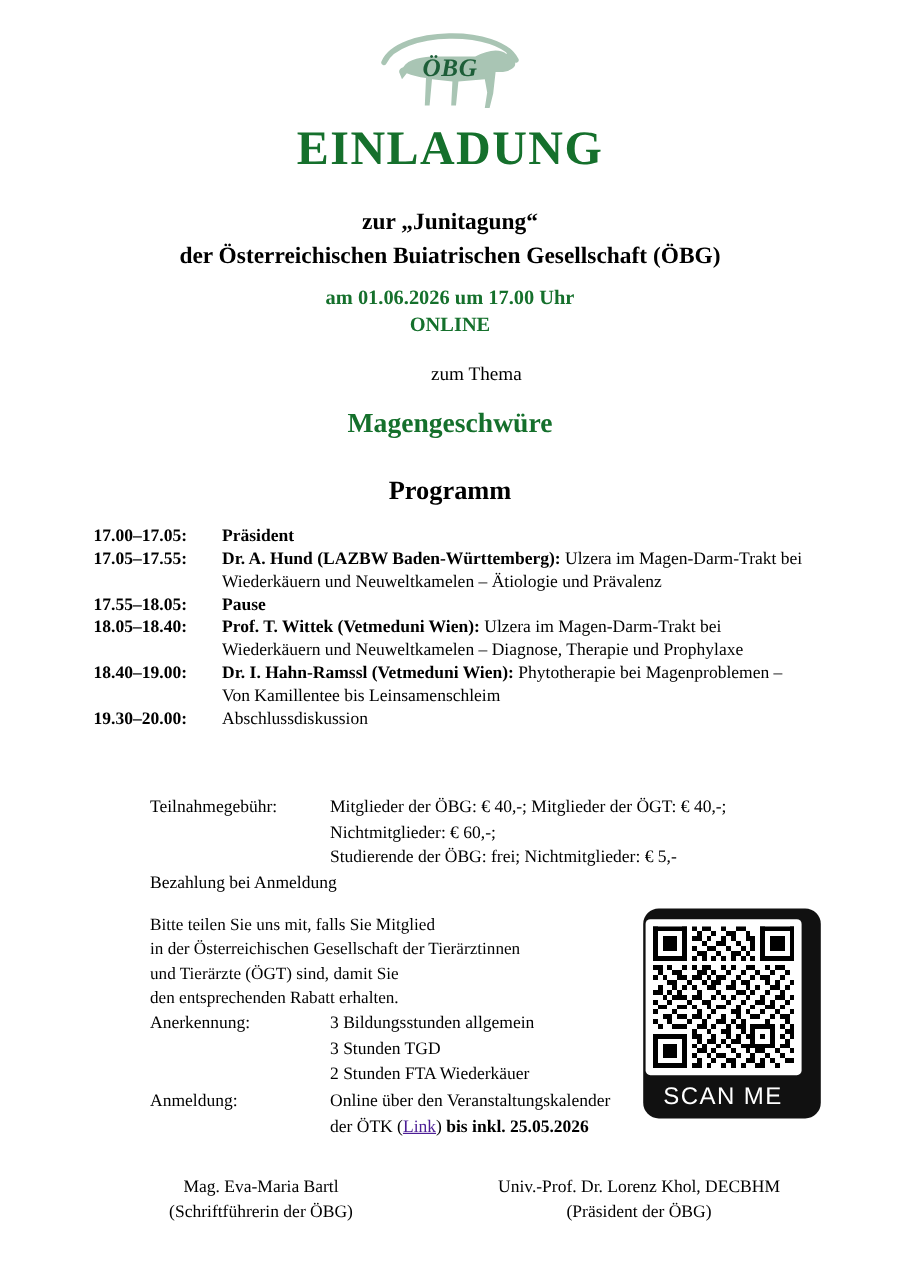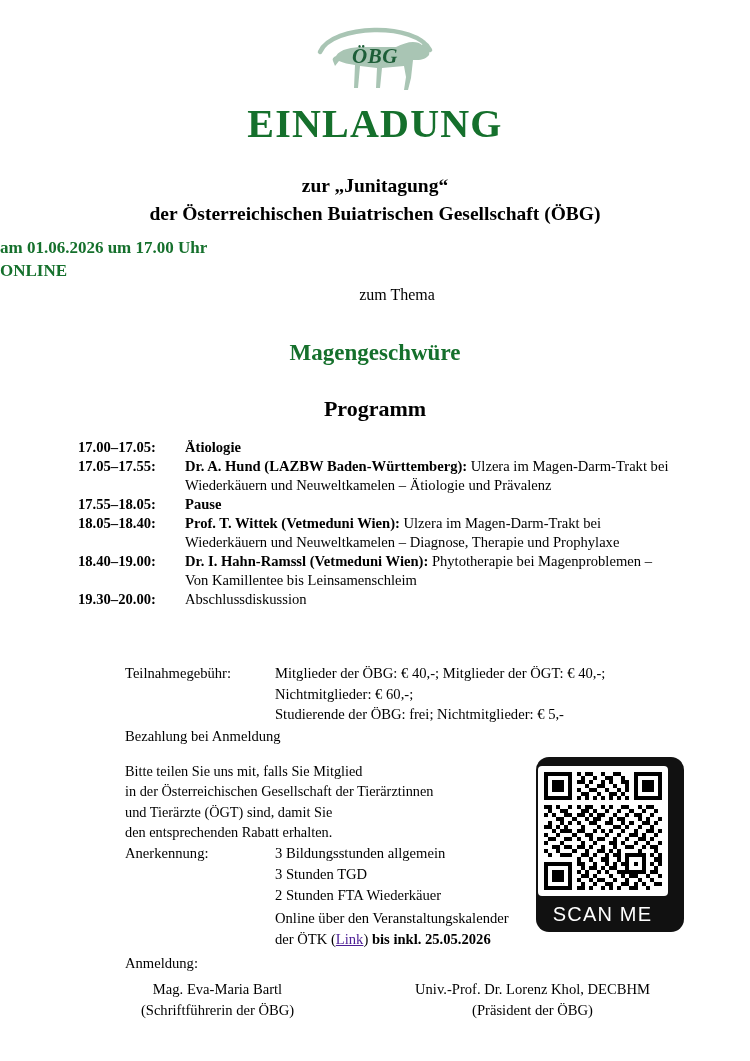--- a/index.html
+++ b/index.html
@@ -73,31 +73,31 @@
     font-size: 19.5px;
     font-weight: bold;
     line-height: 1.42;
     color: #000;
   }
 
   .datetime {
     position: absolute;
     left: 0; right: 0;
     top: 237px;
-    text-align: left;
+    text-align: center;
     font-size: 17px;
     font-weight: bold;
     color: #15702c;
     line-height: 1.33;
   }
 
   .zum-thema {
     position: absolute;
     left: 0; right: 0;
-    top: 286px;
+    top: 304px;
     text-align: center;
     font-size: 16px;
     color: #000;
     padding-left: 44px;
   }
 
   .topic {
     position: absolute;
     left: 0; right: 0;
     top: 340px;
@@ -221,21 +221,21 @@
 
   .reg {
     position: absolute;
     left: 125px;
     top: 908px;
     width: 420px;
     font-size: 14.6px;
     line-height: 1.45;
   }
   .reg-row { display: flex; align-items: flex-start; }
-  .reg-label { flex: 0 0 150px; margin-top: 45px; }
+  .reg-label { flex: 0 0 150px; }
   .reg-vals { flex: 1 1 auto; }
   .link { color: #4c1d95; }
   .bold { font-weight: bold; }
 
   
   .signs {
     position: absolute;
     left: 60px;
     right: 60px;
     top: 979px;
@@ -297,21 +297,21 @@
   </div>
 
   <div class="zum-thema">zum Thema</div>
   <div class="topic">Magengeschwüre</div>
 
   <div class="programm-head">Programm</div>
 
   <div class="program">
     <div class="prow">
       <div class="ptime">17.00–17.05:</div>
-      <div class="pdesc"><b>Ätiologie</b><span></span></div>
+      <div class="pdesc"><b>Präsident</b><span></span></div>
     </div>
     <div class="prow">
       <div class="ptime">17.05–17.55:</div>
       <div class="pdesc"><b>Dr. A. Hund (LAZBW Baden-Württemberg):</b><span> Ulzera im Magen-Darm-Trakt bei Wiederkäuern und Neuweltkamelen – Ätiologie und Prävalenz</span></div>
     </div>
     <div class="prow">
       <div class="ptime">17.55–18.05:</div>
       <div class="pdesc"><b>Pause</b><span></span></div>
     </div>
     <div class="prow">

